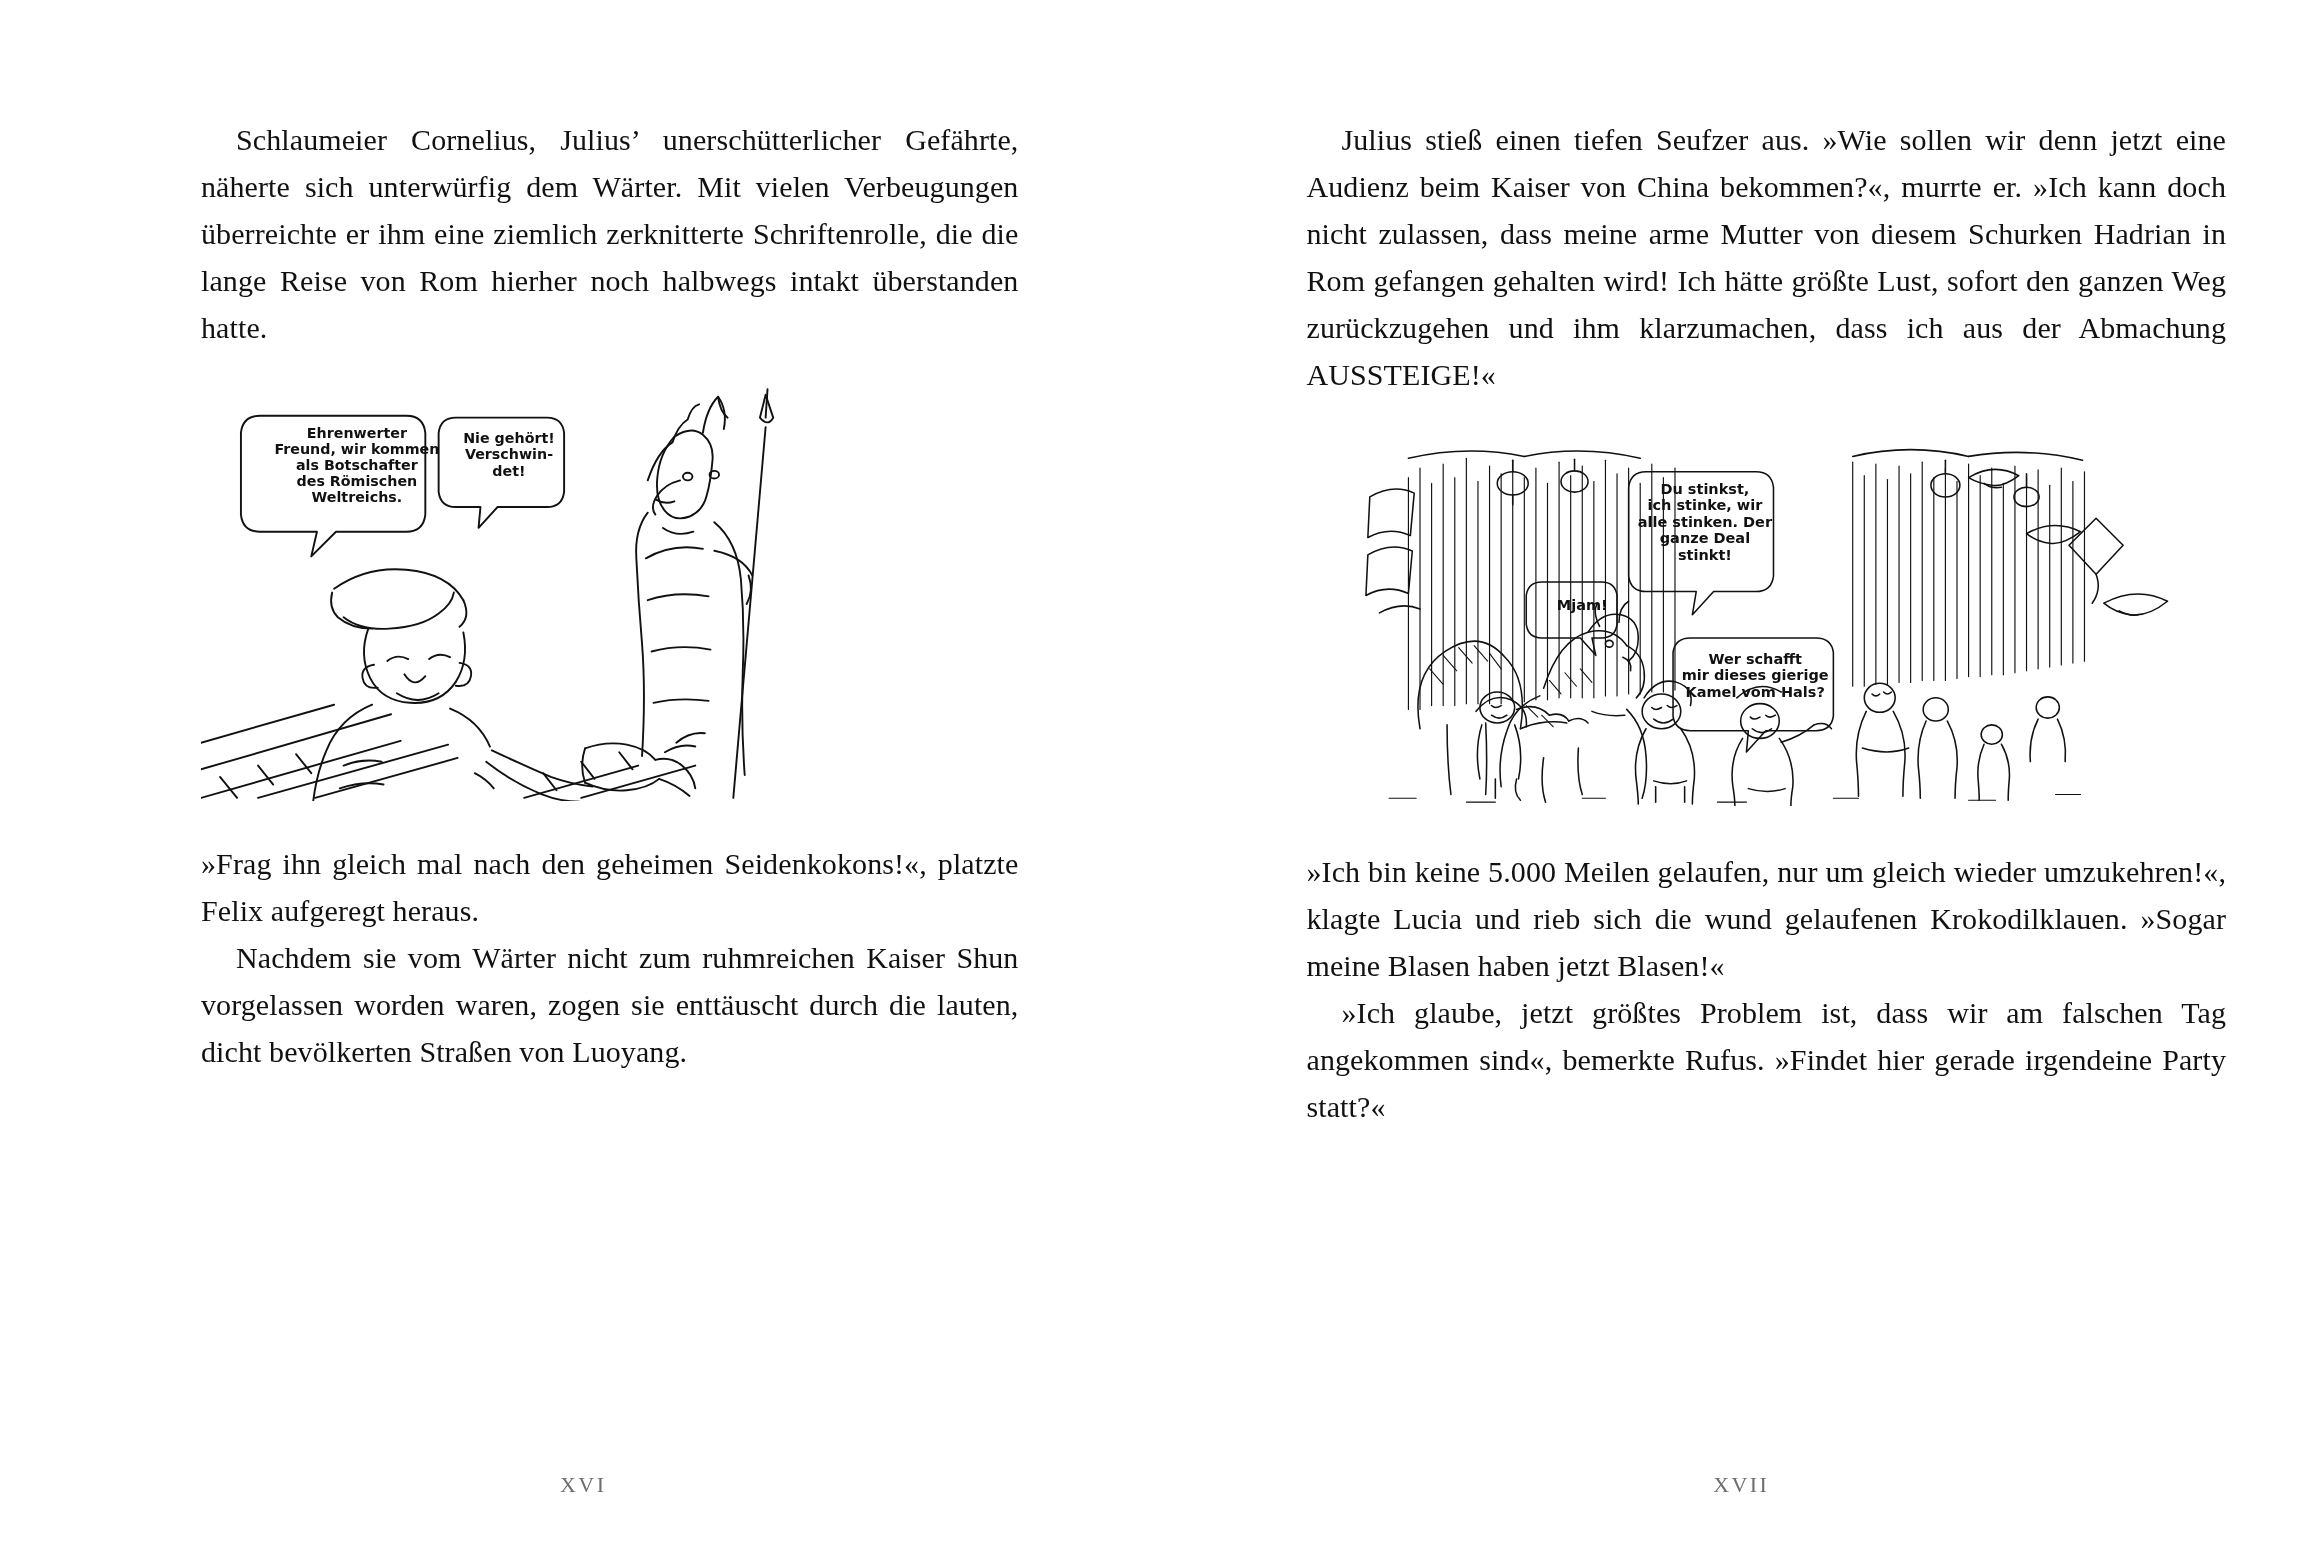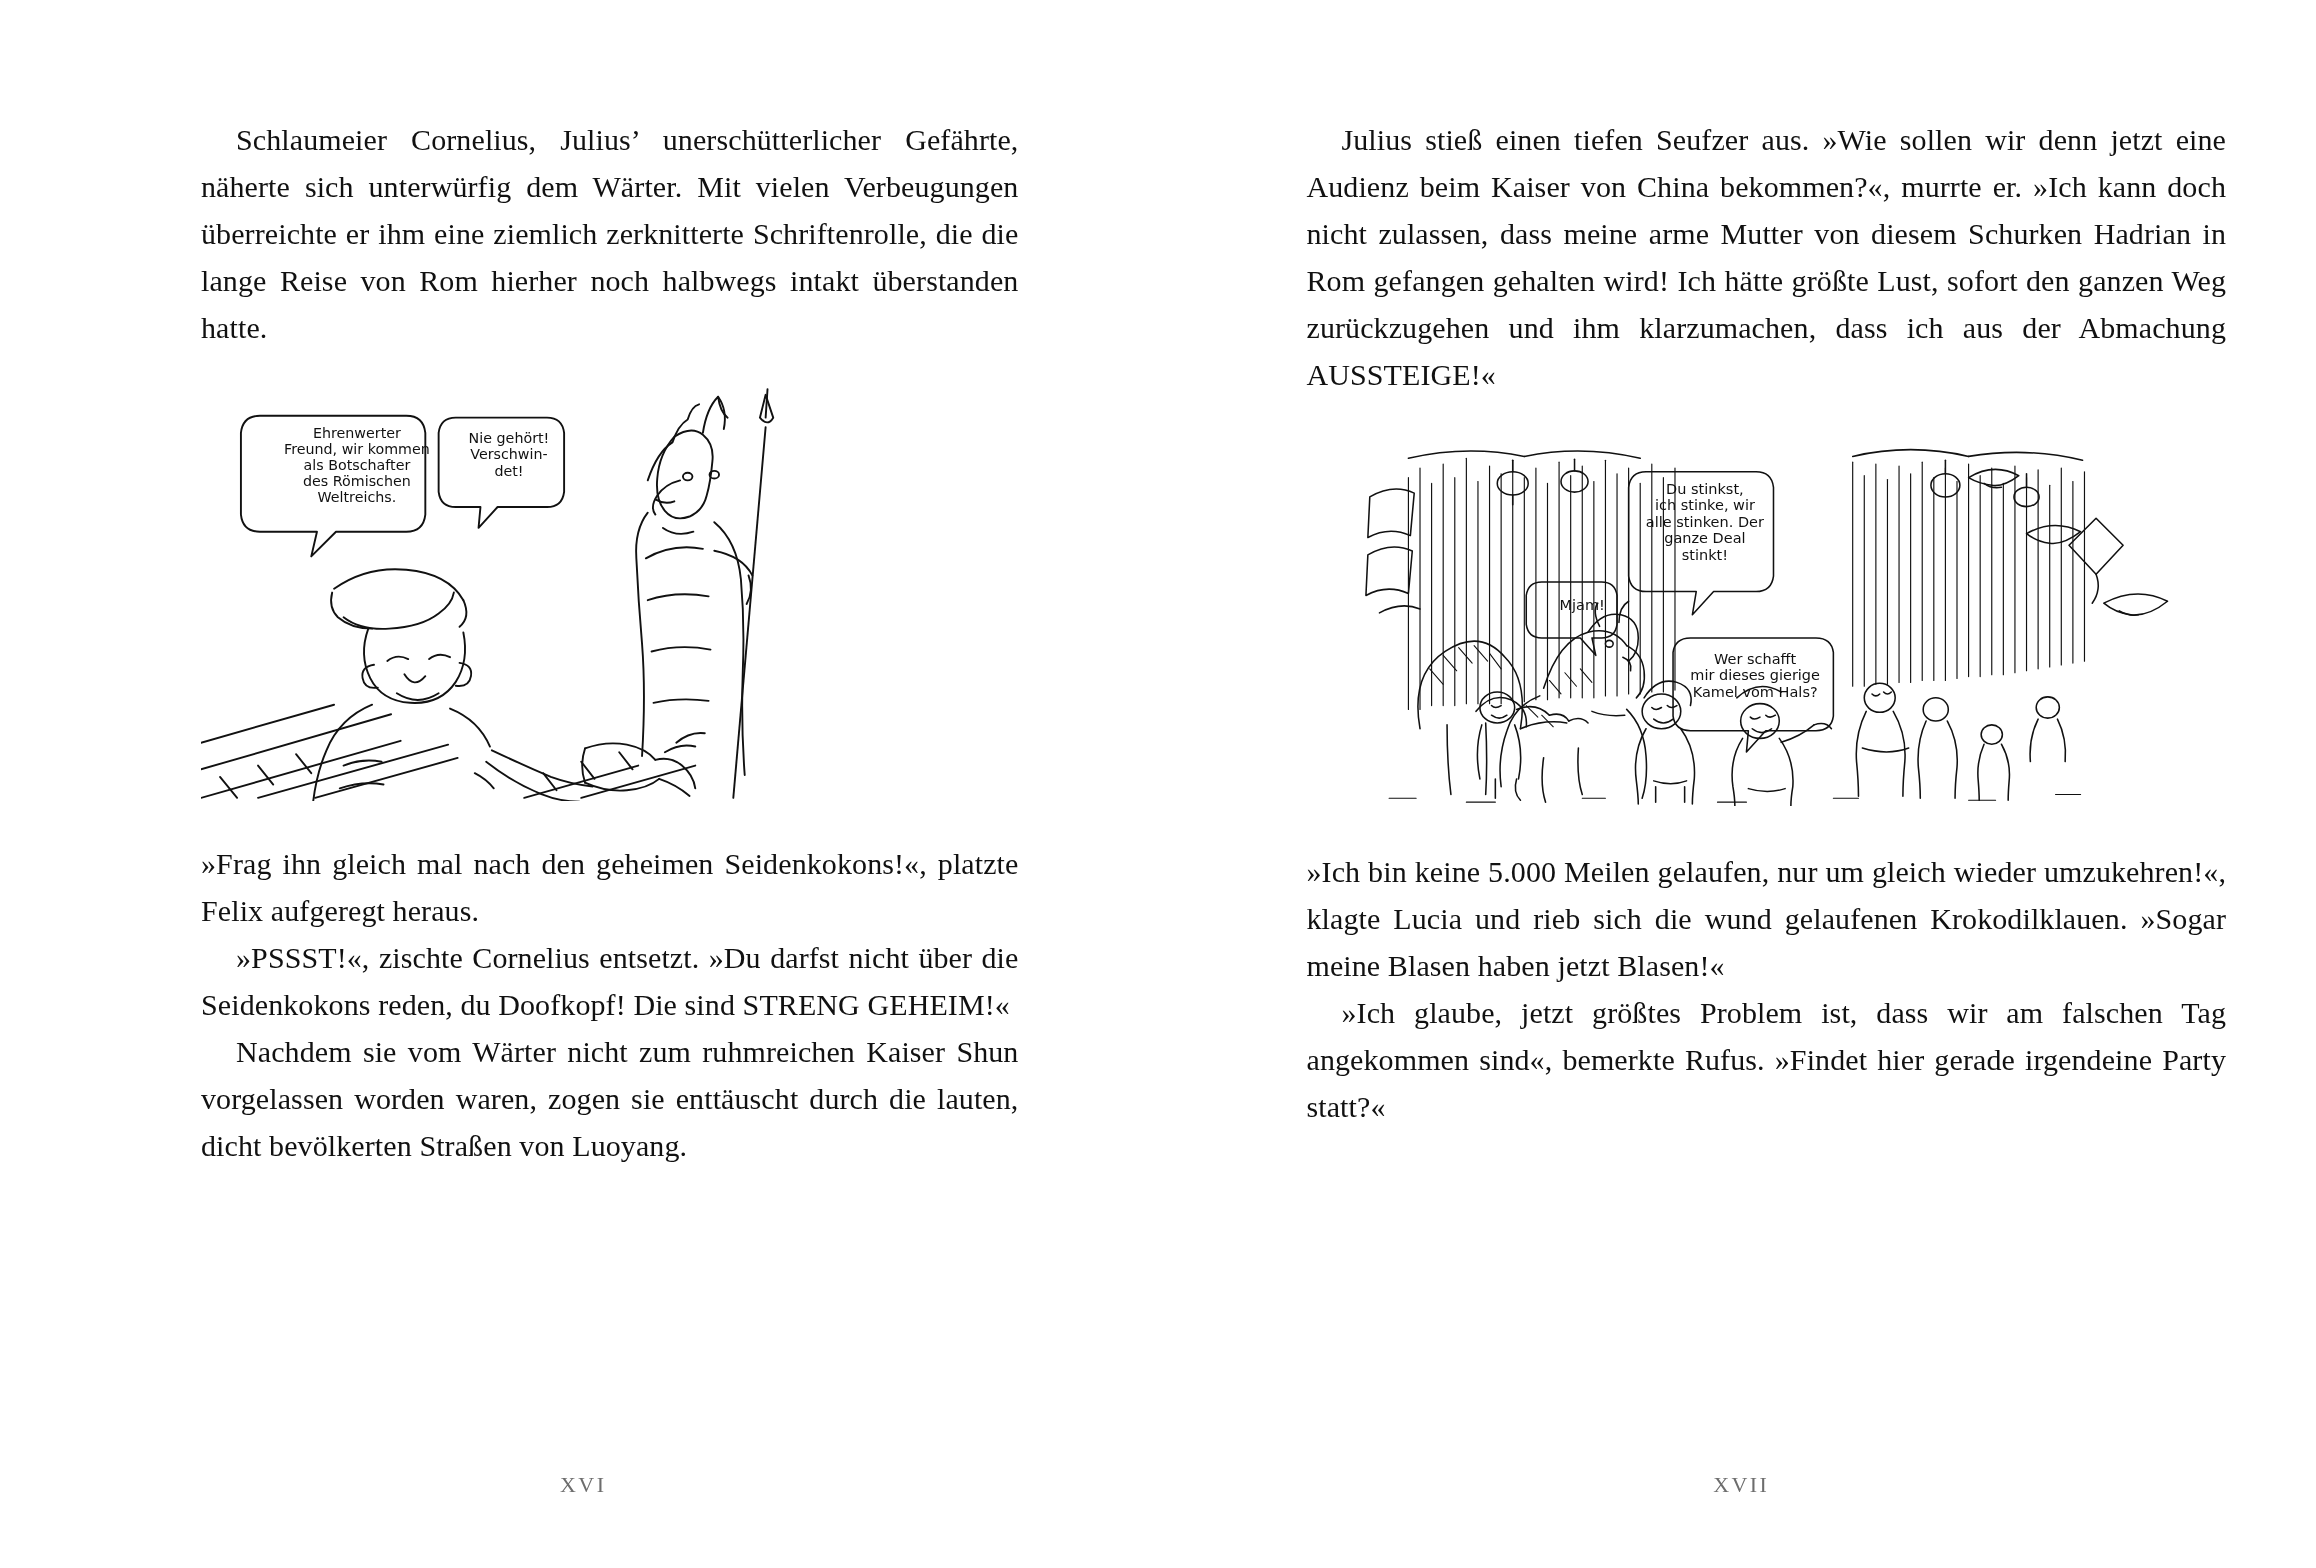--- a/index.html
+++ b/index.html
@@ -48,20 +48,21 @@
   }
   p.body.indent {
     text-indent: 35px;
   }
 
   
   .illus {
     position: relative;
     width: 100%;
     overflow: hidden;
+    font-weight: bold;
   }
   .illus svg { display: block; width: 100%; height: 100%; }
 
   .illus-left {
     height: 415px;
     margin: 35px 0 39px 0;
   }
   .illus-right {
     height: 367px;
     margin: 41px 0 42px 0;
@@ -184,21 +185,20 @@
         <foreignObject x="272" y="40" width="104" height="86">
           <div xmlns="http://www.w3.org/1999/xhtml" class="bub" style="white-space:pre-line;padding-top:4px;">Nie gehört!
 Verschwin-
 det!</div>
         </foreignObject>
       </svg>
     </div>
 
     <div class="text-col">
       <p class="body">»Frag ihn gleich mal nach den geheimen Seidenkokons!«, platzte Felix aufgeregt heraus.</p>
-      <p class="body indent">»PSSST!«, zischte Cornelius entsetzt. »Du darfst nicht über die Seidenkokons reden, du Doofkopf! Die sind STRENG GEHEIM!«</p>
       <p class="body indent">Nachdem sie vom Wärter nicht zum ruhmreichen Kaiser Shun vorgelassen worden waren, zogen sie enttäuscht durch die lauten, dicht bevölkerten Straßen von Luoyang.</p>
     </div>
 
     <div class="folio">XVI</div>
   </div>
 
   <div class="page page-right">
 
     <div class="text-col">
       <p class="body indent">Julius stieß einen tiefen Seufzer aus. »Wie sollen wir denn jetzt eine Audienz beim Kaiser von China bekommen?«, murrte er. »Ich kann doch nicht zulassen, dass meine arme Mutter von diesem Schurken Hadrian in Rom gefangen gehalten wird! Ich hätte größte Lust, sofort den ganzen Weg zurückzugehen und ihm klarzumachen, dass ich aus der Abmachung AUSSTEIGE!«</p>

